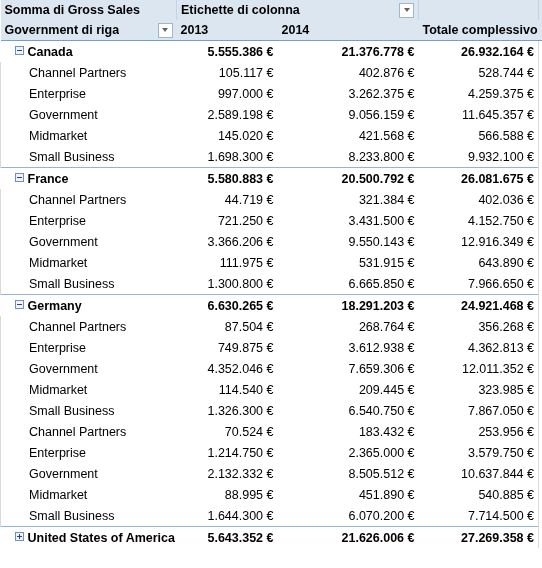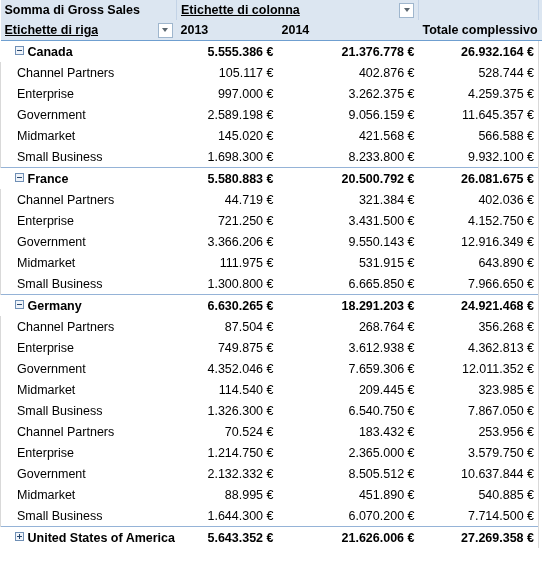--- a/index.html
+++ b/index.html
@@ -54,21 +54,21 @@
   td.h-left  { text-align: left; }
   td.h-right { text-align: right; margin-top: 48px; }
 
   .hdr-flex {
     display: flex;
     align-items: center;
     justify-content: space-between;
     gap: 4px;
     height: 20px;
   }
-  .hdr-flex .lbl { overflow: hidden; text-overflow: clip; white-space: nowrap; text-decoration: underline; }
+  .hdr-flex .lbl { overflow: hidden; text-overflow: clip; white-space: nowrap; }
 
   
   .filter-btn {
     flex: 0 0 auto;
     width: 15px;
     height: 15px;
     background: #ffffff;
     border: 1px solid #9fb6cd;
     display: inline-flex;
     align-items: center;
@@ -101,21 +101,21 @@
 
   tr.country-row td {
     font-weight: bold;
     border-top: 1px solid #95b3d7;
   }
   tr.country-row td.edge-cell { border-top: none; }
 
   
   td.lbl-cell.detail {
     border-left: 1px solid #d9d9d9;
-    padding-left: 16px;
+    padding-left: 28px;
   }
   td.lbl-cell.country { padding-left: 14px; }
 
   
   .pm-btn {
     display: inline-flex;
     align-items: center;
     justify-content: center;
     width: 9px;
     height: 9px;
@@ -170,21 +170,21 @@
               <span class="tri"></span>
             </span>
           </span>
         </td>
         <td class="h-left sep"></td>
         <td class="sep"></td>
       </tr>
       <tr class="hdr-row hdr-row-2">
         <td class="h-left">
           <span class="hdr-flex">
-            <span class="lbl">Etichette di riga</span>
+            <span class="lbl">Government di riga</span>
             <span class="filter-btn">
               <span class="tri"></span>
             </span>
           </span>
         </td>
         <td class="h-left">2013</td>
         <td class="h-left">2014</td>
         <td class="h-right">Totale complessivo</td>
         <td></td>
       </tr>

